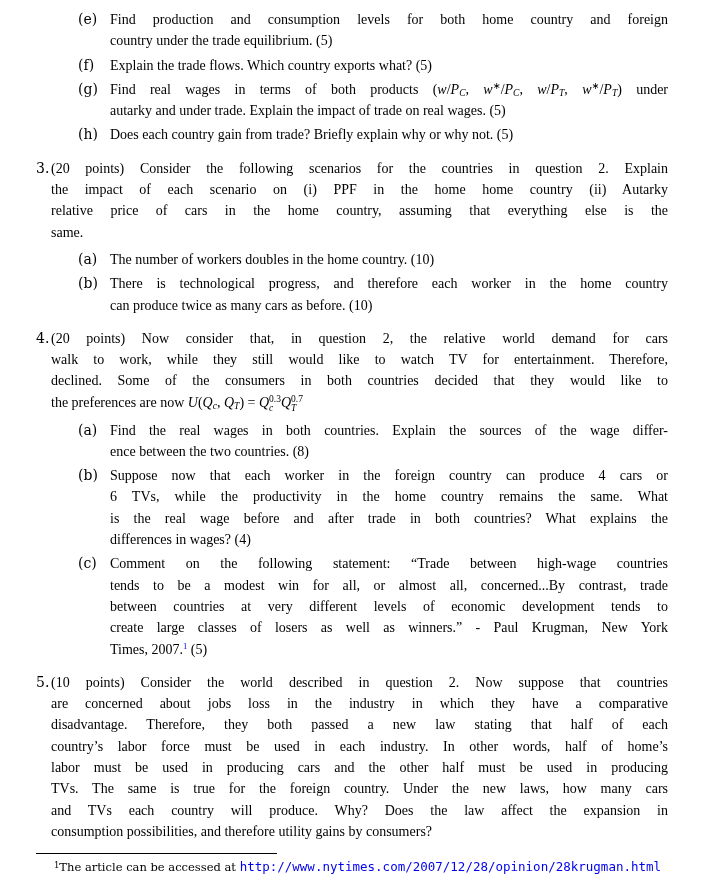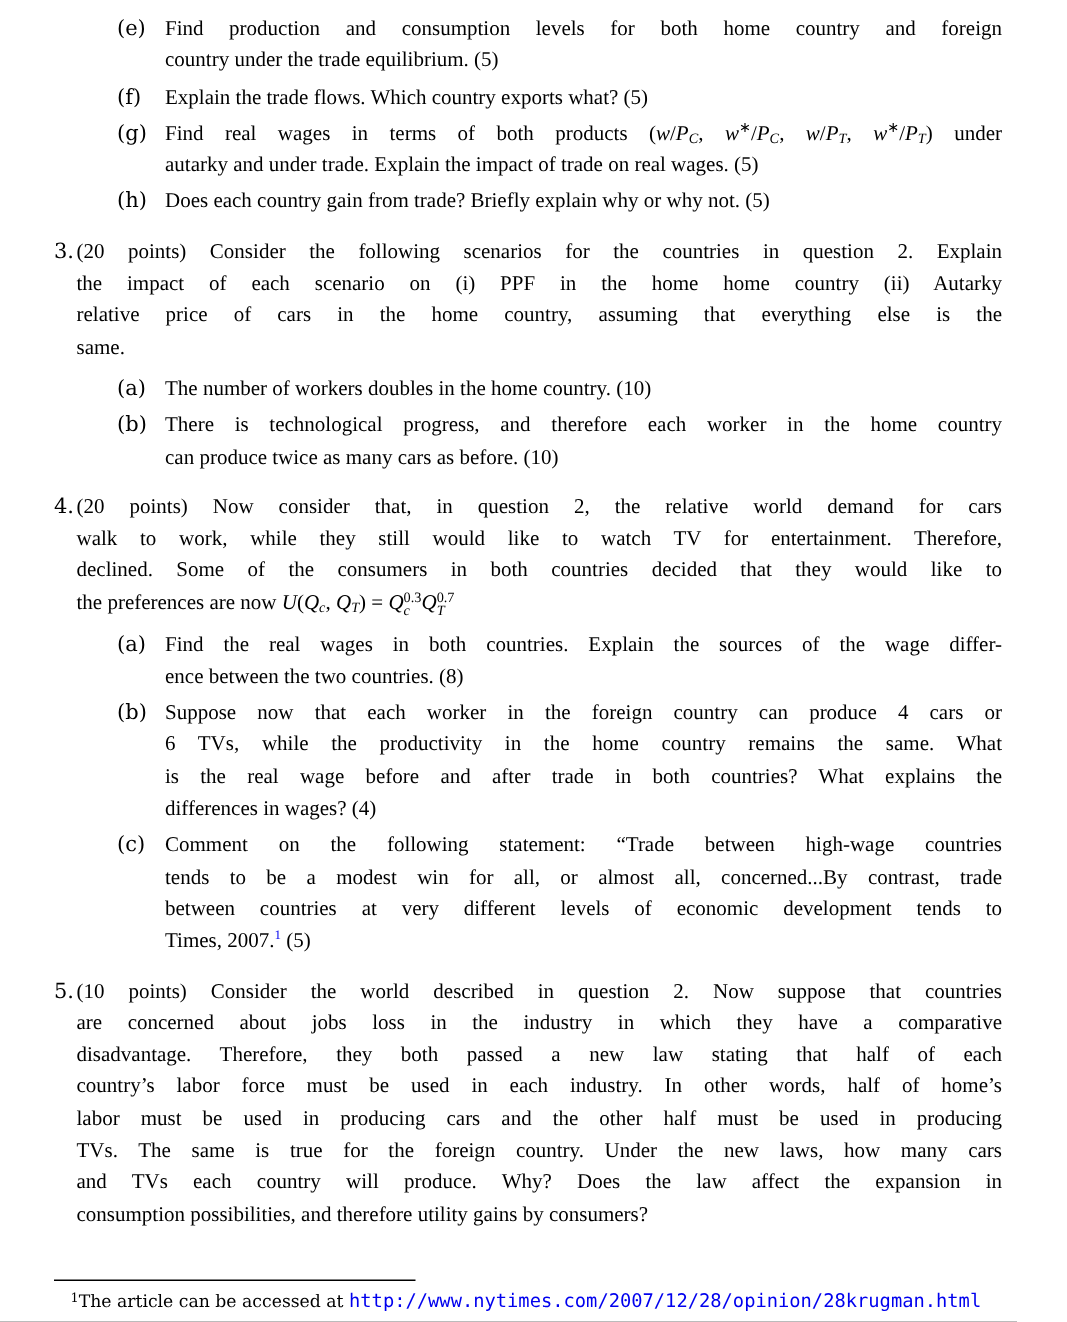--- a/index.html
+++ b/index.html
@@ -23,21 +23,21 @@
   .lab2{width:32px;flex:0 0 32px;}
   .txt2{flex:1;min-width:0;}
   .line{text-align:left;font-family:Liberation Serif, serif;}
   .line.j{text-align:justify;text-align-last:justify;}
   .math i{font-style:italic;}
   .math sub{font-size:0.68em;vertical-align:-0.22em;line-height:0;}
   .math sup{font-size:0.68em;vertical-align:0.5em;line-height:0;}
   .stk{display:inline-block;vertical-align:-0.45em;line-height:1;font-size:0.68em;text-align:left;}
   .stk span{display:block;}
   sup.fnmark{font-size:0.62em;vertical-align:0.55em;line-height:0;}
-  .footnote{position:absolute;left:36px;top:853px;width:632px;font-size:11.5px;line-height:17px;}
+  .footnote{position:absolute;left:36px;top:853px;width:632px;font-size:11.5px;line-height:17px;text-align:center;}
   .fnrule{width:241px;height:1px;background:#000;margin-bottom:4px;}
   .fnline{padding-left:11px;}
   .fnline sup.fnmark{font-size:8.5px;vertical-align:3px;line-height:0;}
   .url{font-family:"DejaVu Sans Mono",monospace;font-size:12.5px;}
 </style>
 </head>
 <body>
 
 <div class="page">
   <div id="content">
@@ -118,20 +118,21 @@
             <div class="line j">is the real wage before and after trade in both countries? What explains the</div>
             <div class="line">differences in wages? (4)</div>
           </div>
         </div>
         <div class="li2">
           <span class="lab2">(c)</span>
           <div class="txt2">
             <div class="line j">Comment on the following statement: “Trade between high-wage countries</div>
             <div class="line j">tends to be a modest win for all, or almost all, concerned...By contrast, trade</div>
             <div class="line j">between countries at very different levels of economic development tends to</div>
+            <div class="line j">create large classes of losers as well as winners.” - Paul Krugman, New York</div>
             <div class="line">Times, 2007.<sup class="fnmark link" style="color: rgb(0, 0, 238);">1</sup> (5)</div>
           </div>
         </div>
       </div>
       <div class="block main">
         <span class="lab1">5.</span>
         <div class="txt1">
           <div class="line j">(10 points) Consider the world described in question 2. Now suppose that countries</div>
           <div class="line j">are concerned about jobs loss in the industry in which they have a comparative</div>
           <div class="line j">disadvantage.  Therefore, they both passed a new law stating that half of each</div>

